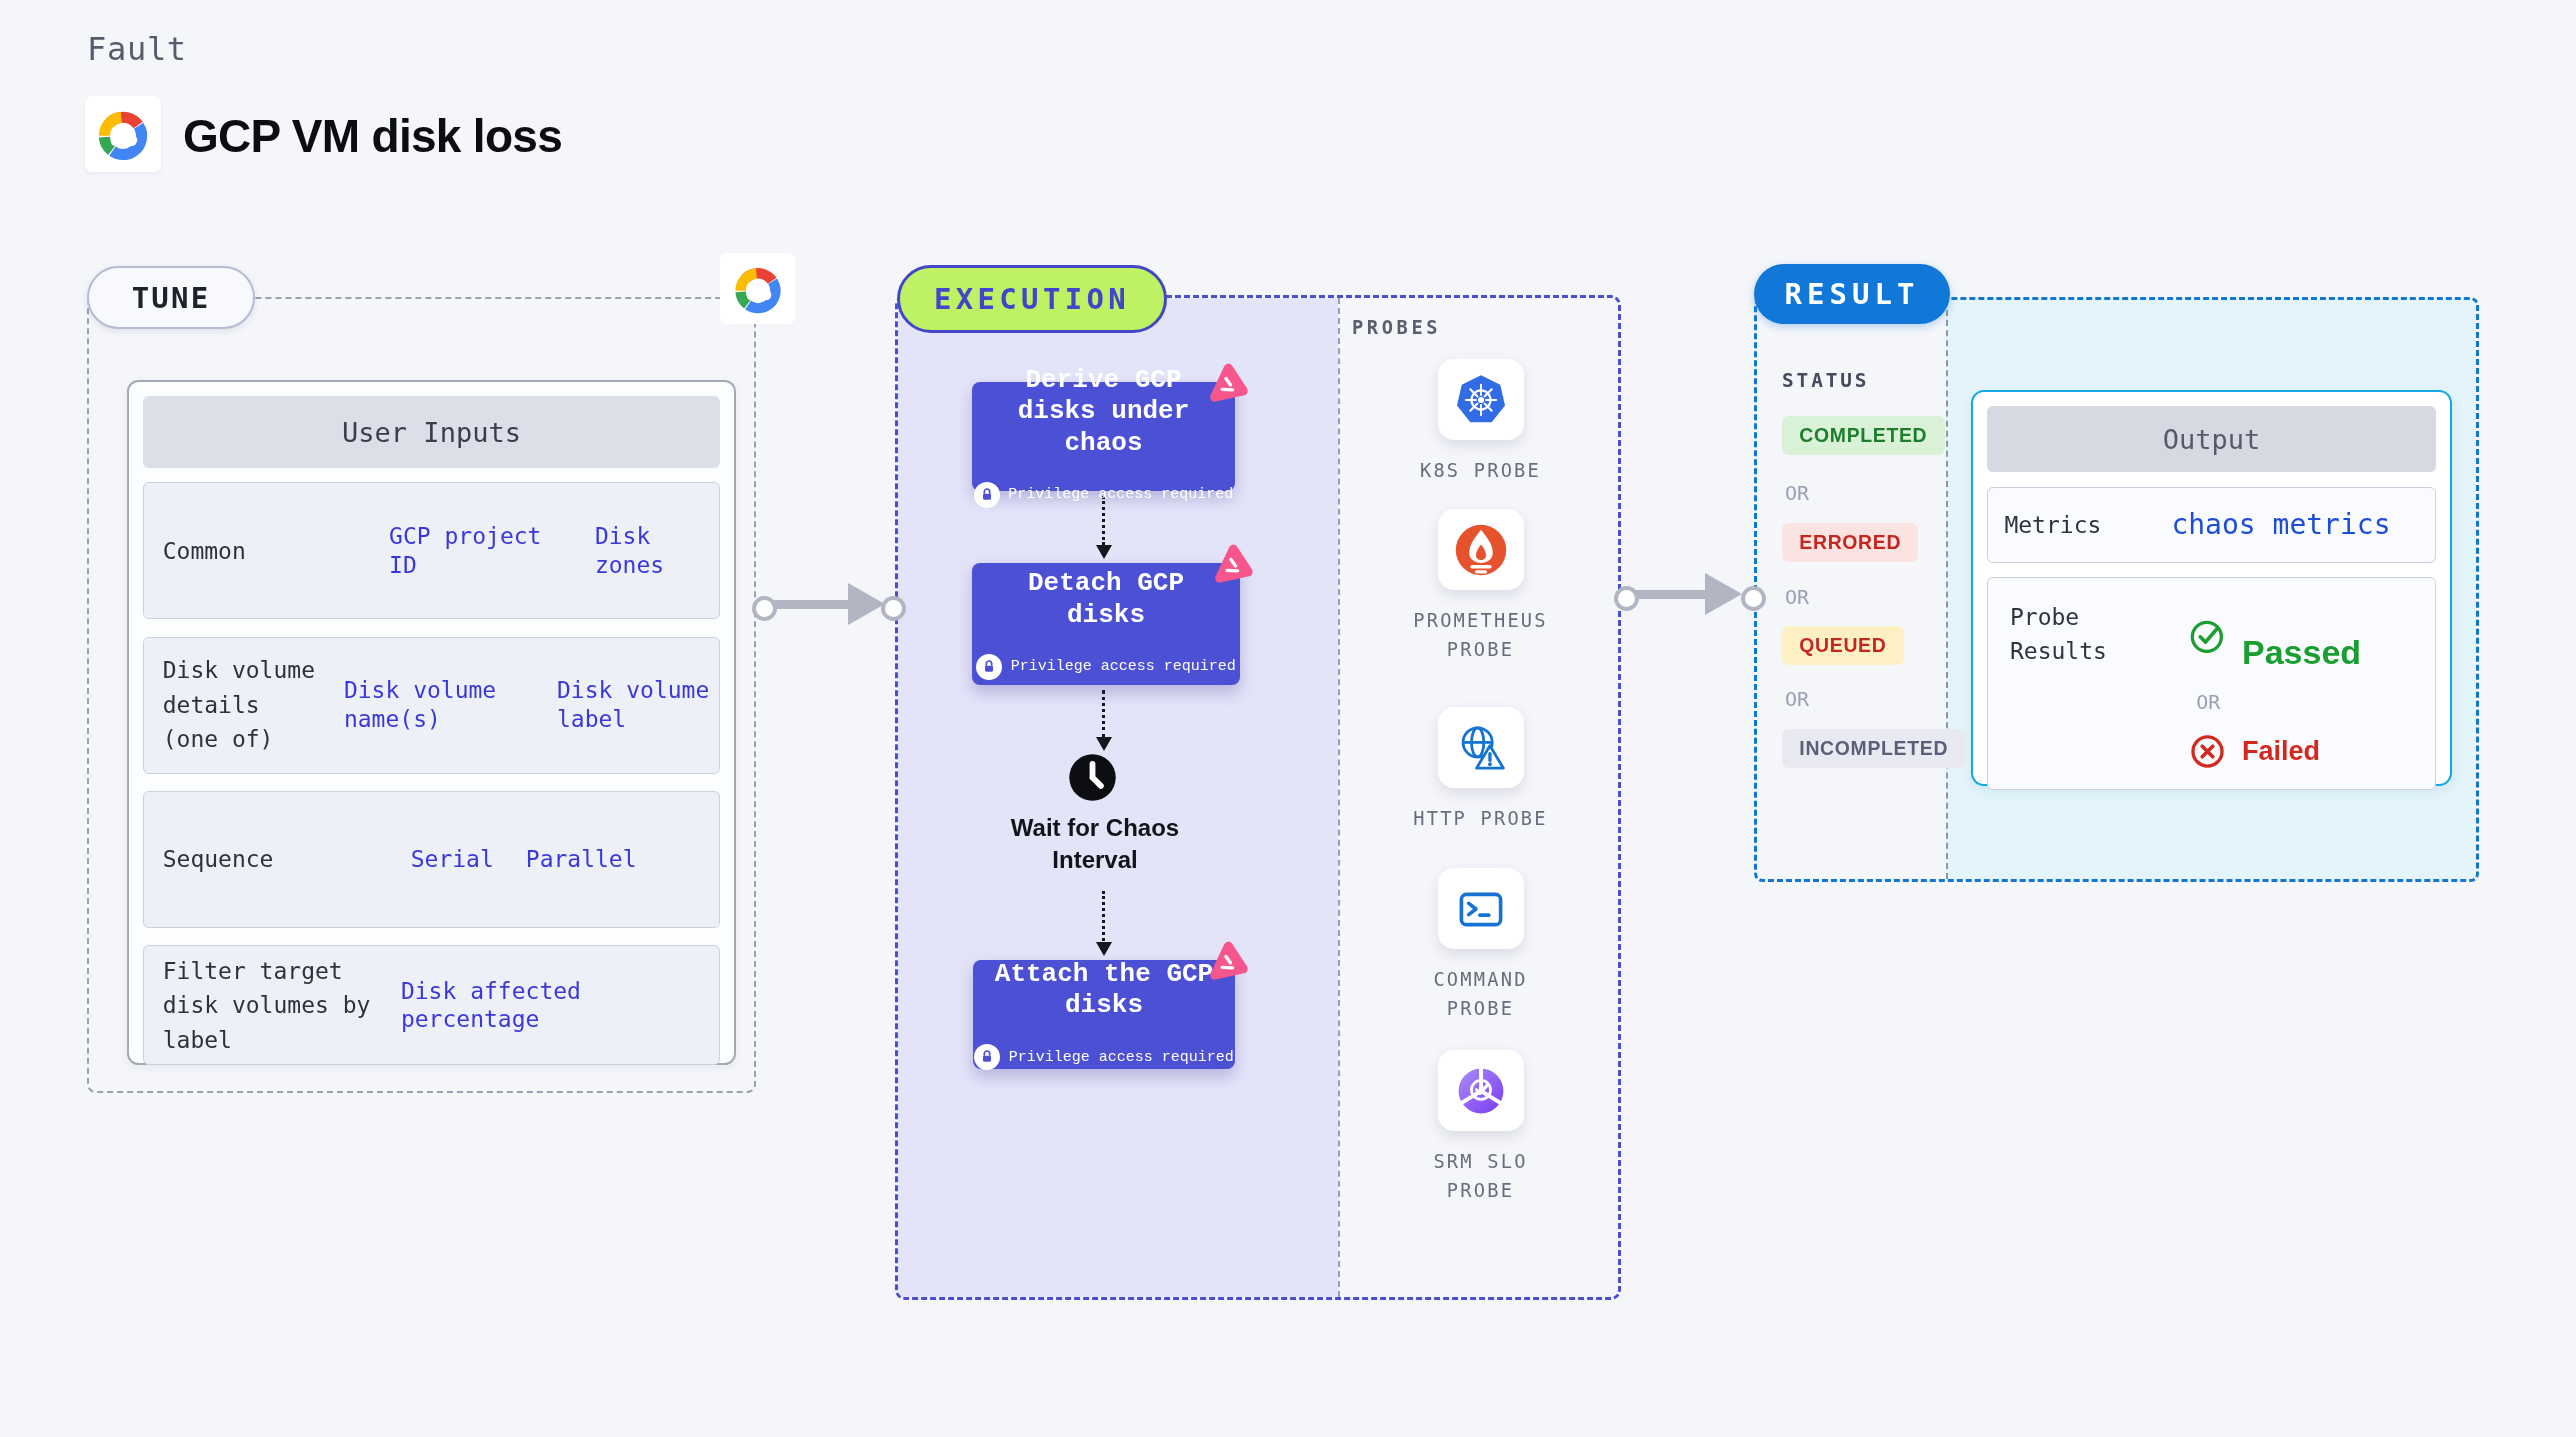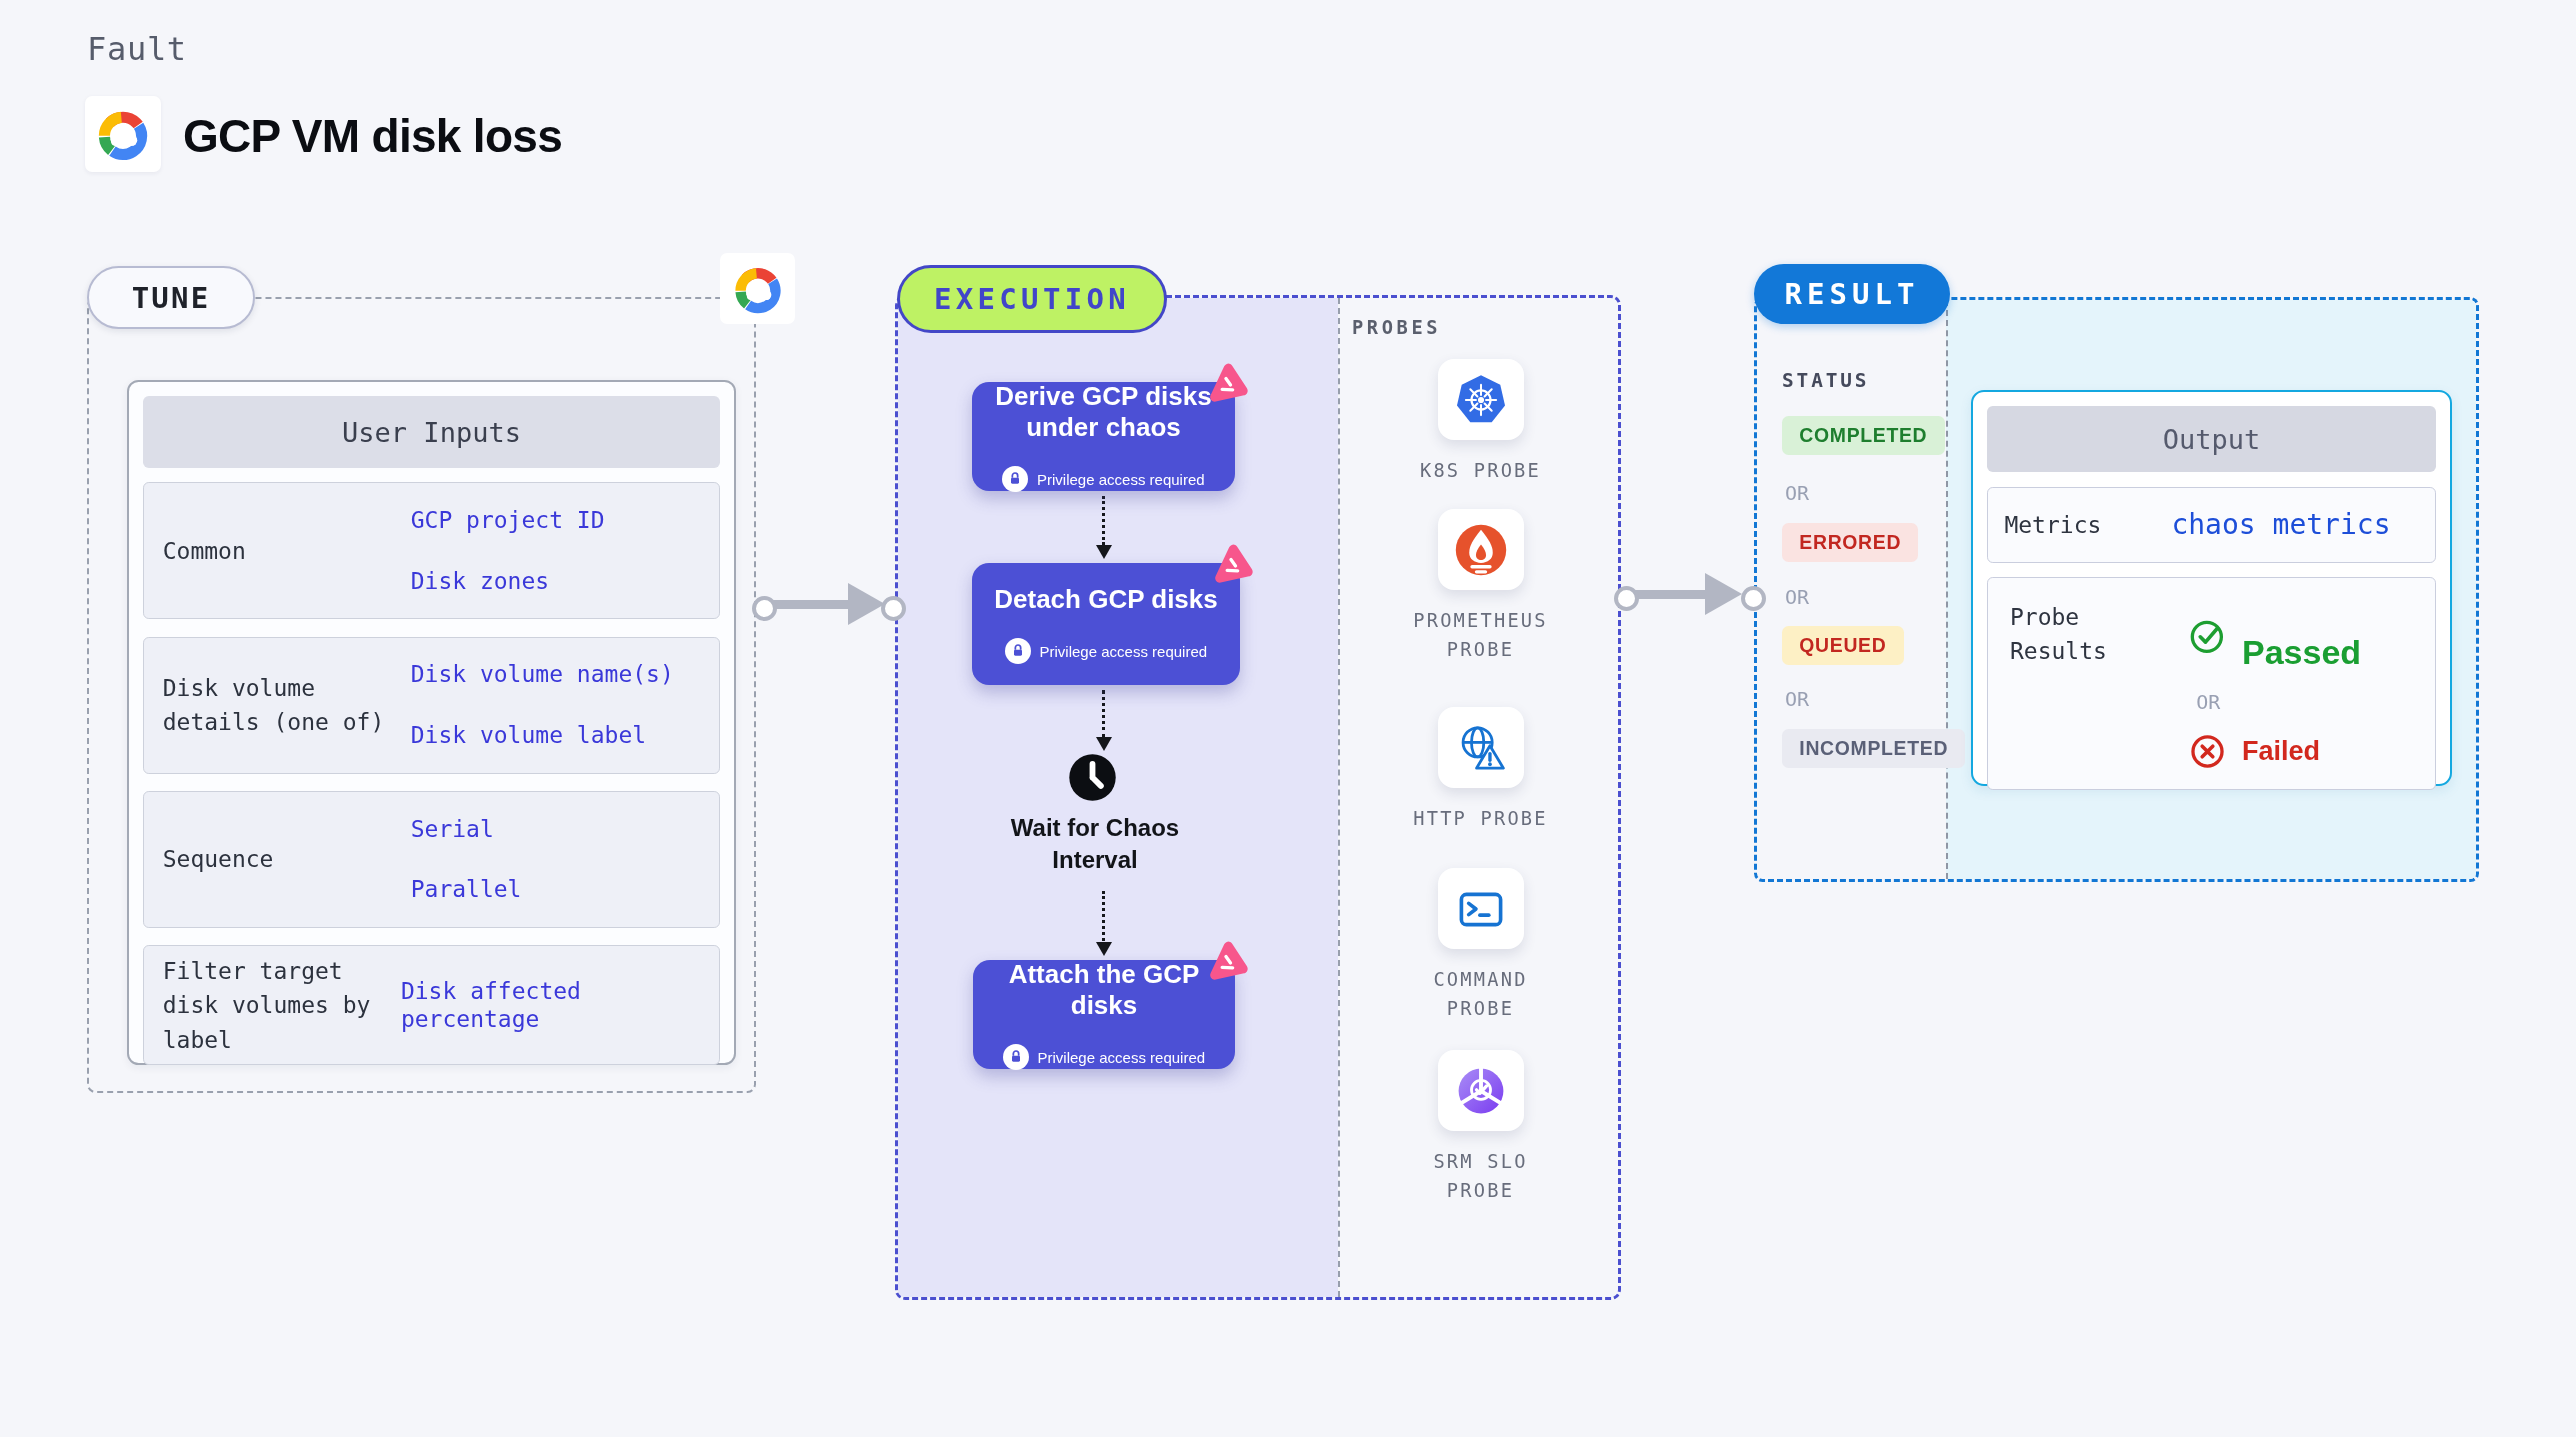--- a/index.html
+++ b/index.html
@@ -28,35 +28,35 @@
   .logo-tune{left:720px;top:253px;width:75px;height:71px;z-index:6;}
   .ui-card{left:127px;top:380px;width:609px;height:685px;background:#fcfdff;border:2.2px solid #a3a9b5;
     border-radius:11.5px;box-shadow:0 2.9px 8.6px rgba(20,30,70,.06);box-sizing:border-box;padding:14px;}
   .ui-header{height:72px;background:#dcdee8;border-radius:5.8px;display:flex;align-items:center;justify-content:center;
     font-size:27px;color:#3a3f4e;margin-bottom:14.4px;}
   .ui-row{background:#eef0f7;border:1.4px solid #cdd1dc;border-radius:5.8px;display:flex;align-items:center;
     margin-bottom:17.3px;box-sizing:border-box;padding-left:18.7px;}
   .ui-row:last-child{margin-bottom:0;}
   .r1,.r2,.r3{height:137px;} .r4{height:120px;}
   .ui-label{width:228px;font-size:23px;color:#2c323e;line-height:1.5;}
-  .ui-values{margin-left:20px;display:flex;flex-direction:column;gap:32px;}
+  .ui-values{margin-left:20px;display:flex;flex-direction:row;gap:32px;}
   .ui-value{font-size:23px;color:#3a38d9;line-height:1.25;}
 
   
   .flow-line{height:8.6px;background:#b2b6c3;}
   .flow-head{width:0;height:0;border-top:21.6px solid transparent;border-bottom:21.6px solid transparent;
     border-left:37px solid #b2b6c3;}
   .flow-dot{width:17.3px;height:17.3px;border:4.3px solid #b2b6c3;background:#fff;border-radius:50%;z-index:4;}
 
   
   .exec-box{left:895px;top:295px;width:726px;height:1005px;border:3.6px dashed #4b4fcf;border-radius:10px;box-sizing:border-box;}
   .exec-fill{position:absolute;left:0;top:0;bottom:0;width:440px;background:#e4e4f9;border-radius:6.5px 0 0 6.5px;}
   .exec-sep{position:absolute;left:440px;top:0;bottom:0;width:0;border-left:2.2px dashed #979ead;}
-  .step{background:#4c50d5;border-radius:17px;display:flex;flex-direction:column;align-items:center;justify-content:center;
-    gap:23px;box-shadow:0 7.2px 16px rgba(60,60,150,.28);z-index:3;}
+  .step{background:#4c50d5;border-radius:8px;display:flex;flex-direction:column;align-items:center;justify-content:center;
+    gap:23px;box-shadow:0 7.2px 16px rgba(60,60,150,.28);z-index:3;font-family:Liberation Mono, monospace;}
   .step-title{color:#fff;font-size:26px;font-weight:bold;text-align:center;line-height:1.2;padding:0 14.4px;}
   .priv{display:flex;align-items:center;gap:8.6px;}
   .priv-circ{width:26px;height:26px;background:#fff;border-radius:50%;display:flex;align-items:center;justify-content:center;}
   .priv-txt{color:#fff;font-size:15px;}
   .pink{position:absolute;top:-18.7px;right:-14.4px;width:42px;height:42px;transform:rotate(6deg);z-index:4;}
   .s1{left:972px;top:382px;width:263px;height:109px;}
   .s2{left:972px;top:563px;width:268px;height:122px;}
   .s3{left:973px;top:960px;width:262px;height:109px;}
   .dotseg{width:0;border-left:3.6px dotted #15171c;z-index:2;}
   .dothead{width:0;height:0;border-left:8px solid transparent;border-right:8px solid transparent;

